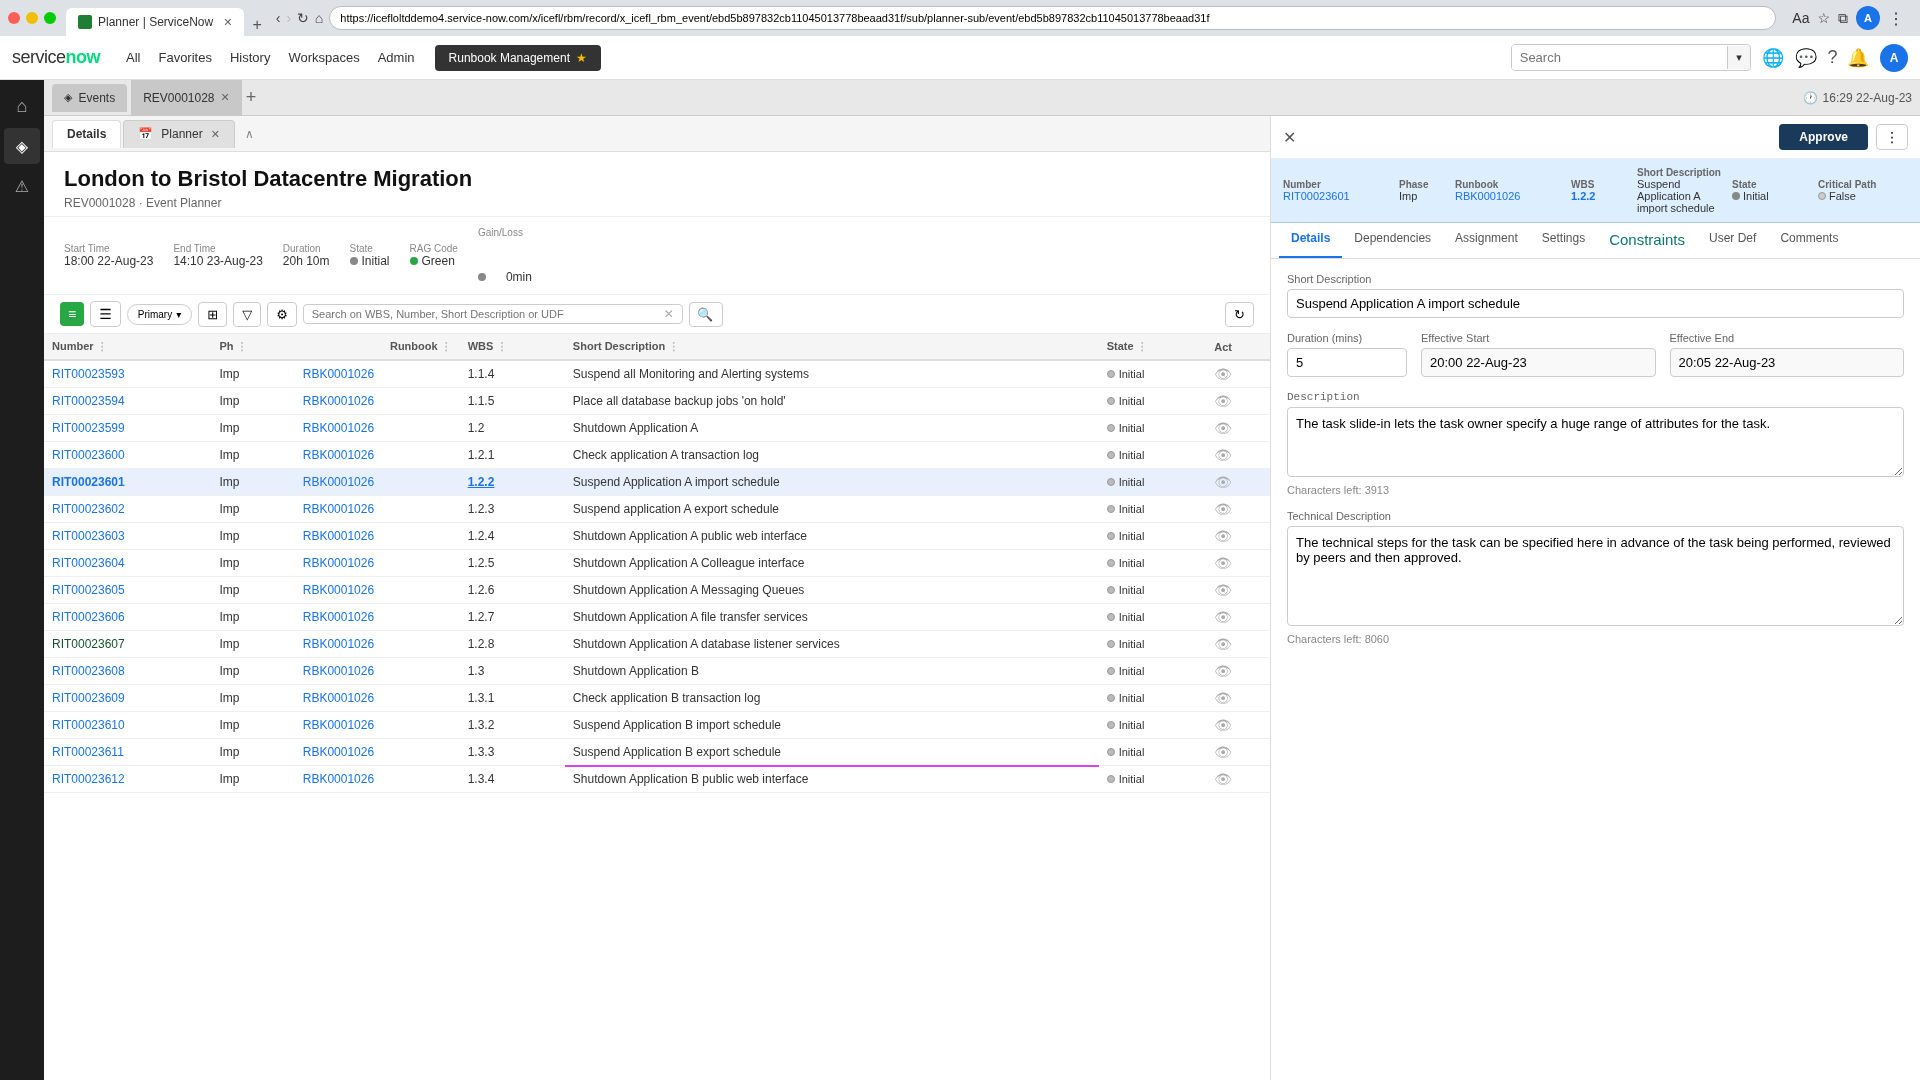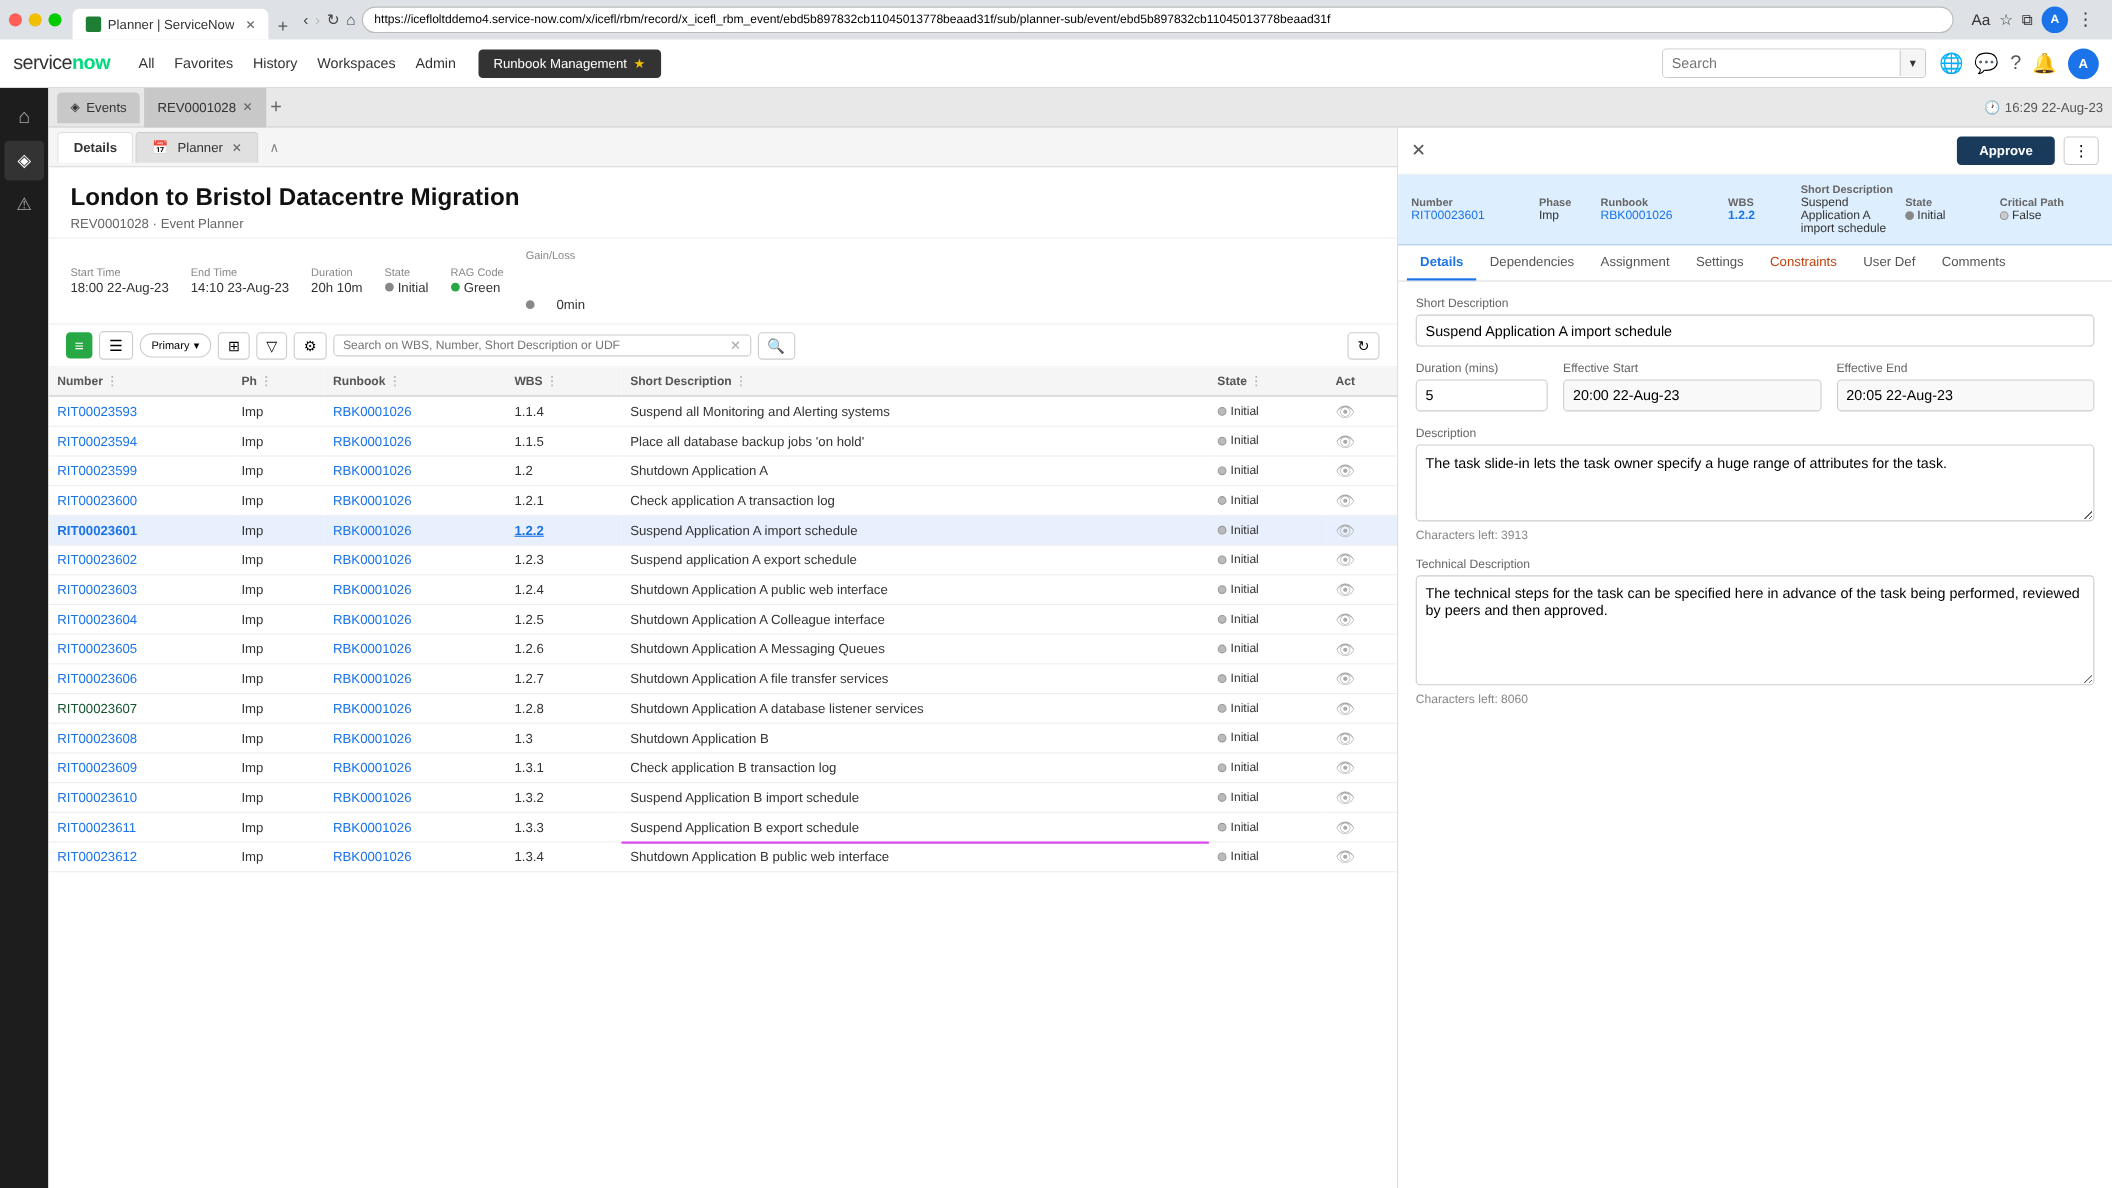--- a/index.html
+++ b/index.html
@@ -170,21 +170,21 @@
           <button style="background:#fff;border:1px solid #ccc;border-radius:4px;padding:4px 8px;cursor:pointer;font-size:13px;">🔍</button>
           <button style="margin-left:auto;background:#fff;border:1px solid #ccc;border-radius:4px;padding:4px 8px;cursor:pointer;font-size:13px;">↻</button>
         </div>
 
         <div style="flex:1;overflow-y:auto;">
           <table style="width:100%;border-collapse:collapse;font-size:12px;">
             <thead>
               <tr style="background:#f5f5f5;">
                 <th style="padding:6px 8px;text-align:left;border-bottom:2px solid #ddd;font-weight:600;color:#555;font-size:11px;white-space:nowrap;">Number <span style="cursor:pointer;color:#bbb;">⋮</span></th>
                 <th style="padding:6px 8px;text-align:left;border-bottom:2px solid #ddd;font-weight:600;color:#555;font-size:11px;">Ph <span style="cursor:pointer;color:#bbb;">⋮</span></th>
-                <th style="padding:6px 8px;text-align:left;border-bottom:2px solid #ddd;font-weight:600;color:#555;font-size:11px;">Runbook <span style="cursor:pointer;color:#bbb;">⋮</span></th>
+                <th style="padding:6px 8px;text-align:right;border-bottom:2px solid #ddd;font-weight:600;color:#555;font-size:11px;">Runbook <span style="cursor:pointer;color:#bbb;">⋮</span></th>
                 <th style="padding:6px 8px;text-align:left;border-bottom:2px solid #ddd;font-weight:600;color:#555;font-size:11px;">WBS <span style="cursor:pointer;color:#bbb;">⋮</span></th>
                 <th style="padding:6px 8px;text-align:left;border-bottom:2px solid #ddd;font-weight:600;color:#555;font-size:11px;">Short Description <span style="cursor:pointer;color:#bbb;">⋮</span></th>
                 <th style="padding:6px 8px;text-align:left;border-bottom:2px solid #ddd;font-weight:600;color:#555;font-size:11px;">State <span style="cursor:pointer;color:#bbb;">⋮</span></th>
                 <th style="padding:6px 8px;text-align:left;border-bottom:2px solid #ddd;font-weight:600;color:#555;font-size:11px;">Act</th>
               </tr>
             </thead>
             <tbody id="table-body">
             <tr>
     <td style="padding:5px 8px;border-bottom:1px solid #eee;">
       <a href="#" style="color:#1a73e8;text-decoration:none;font-weight:400;">RIT00023593</a>
@@ -586,21 +586,21 @@
               <span>False</span>
             </div>
           </div>
         </div>
 
         <div style="display:flex;border-bottom:1px solid #ddd;padding:0 8px;">
           <div style="padding:8px 12px;cursor:pointer;font-size:12px;border-bottom:2px solid #1a73e8;color:#1a73e8;font-weight:600;">Details</div>
           <div style="padding:8px 12px;cursor:pointer;font-size:12px;border-bottom:2px solid transparent;color:#555;">Dependencies</div>
           <div style="padding:8px 12px;cursor:pointer;font-size:12px;border-bottom:2px solid transparent;color:#555;">Assignment</div>
           <div style="padding:8px 12px;cursor:pointer;font-size:12px;border-bottom:2px solid transparent;color:#555;">Settings</div>
-          <div style="padding:8px 12px;cursor:pointer;font-size:12px;border-bottom:2px solid transparent;color:#c2410c;">Constraints</div>
+          <div style="padding:8px 12px;cursor:pointer;font-size:15px;border-bottom:2px solid transparent;color:#0f766e;">Constraints</div>
           <div style="padding:8px 12px;cursor:pointer;font-size:12px;border-bottom:2px solid transparent;color:#555;">User Def</div>
           <div style="padding:8px 12px;cursor:pointer;font-size:12px;border-bottom:2px solid transparent;color:#555;">Comments</div>
         </div>
 
         <div style="flex:1;padding:14px 16px;overflow-y:auto;">
 
           <div style="margin-bottom:14px;">
             <div style="font-size:11px;color:#666;margin-bottom:4px;">Short Description</div>
             <input style="width: 100%; border: 1px solid rgb(204, 204, 204); border-radius: 4px; padding: 6px 8px; font-size: 13px;" value="Suspend Application A import schedule">
           </div>
@@ -614,21 +614,21 @@
               <div style="font-size:11px;color:#666;margin-bottom:4px;">Effective Start</div>
               <input style="width: 100%; border: 1px solid rgb(204, 204, 204); border-radius: 4px; padding: 6px 8px; font-size: 13px; background: rgb(249, 249, 249);" value="20:00 22-Aug-23">
             </div>
             <div style="flex:1;">
               <div style="font-size:11px;color:#666;margin-bottom:4px;">Effective End</div>
               <input style="width: 100%; border: 1px solid rgb(204, 204, 204); border-radius: 4px; padding: 6px 8px; font-size: 13px; background: rgb(249, 249, 249);" value="20:05 22-Aug-23">
             </div>
           </div>
 
           <div style="margin-bottom:4px;">
-            <div style="font-size:11px;color:#666;margin-bottom:4px;">Description</div>
+            <div style="font-size:11px;color:#666;margin-bottom:4px;font-family:Liberation Mono, monospace;">Description</div>
             <textarea style="width: 100%; border: 1px solid rgb(204, 204, 204); border-radius: 4px; padding: 8px; font-size: 13px; height: 70px; resize: vertical; font-family: inherit;">The task slide-in lets the task owner specify a huge range of attributes for the task.</textarea>
           </div>
           <div style="font-size:11px;color:#888;margin-bottom:14px;">Characters left: 3913</div>
 
           <div style="margin-bottom:4px;">
             <div style="font-size:11px;color:#666;margin-bottom:4px;">Technical Description</div>
             <textarea style="width: 100%; border: 1px solid rgb(204, 204, 204); border-radius: 4px; padding: 8px; font-size: 13px; height: 100px; resize: vertical; font-family: inherit;">The technical steps for the task can be specified here in advance of the task being performed, reviewed by peers and then approved.</textarea>
           </div>
           <div style="font-size:11px;color:#888;">Characters left: 8060</div>
         </div>

